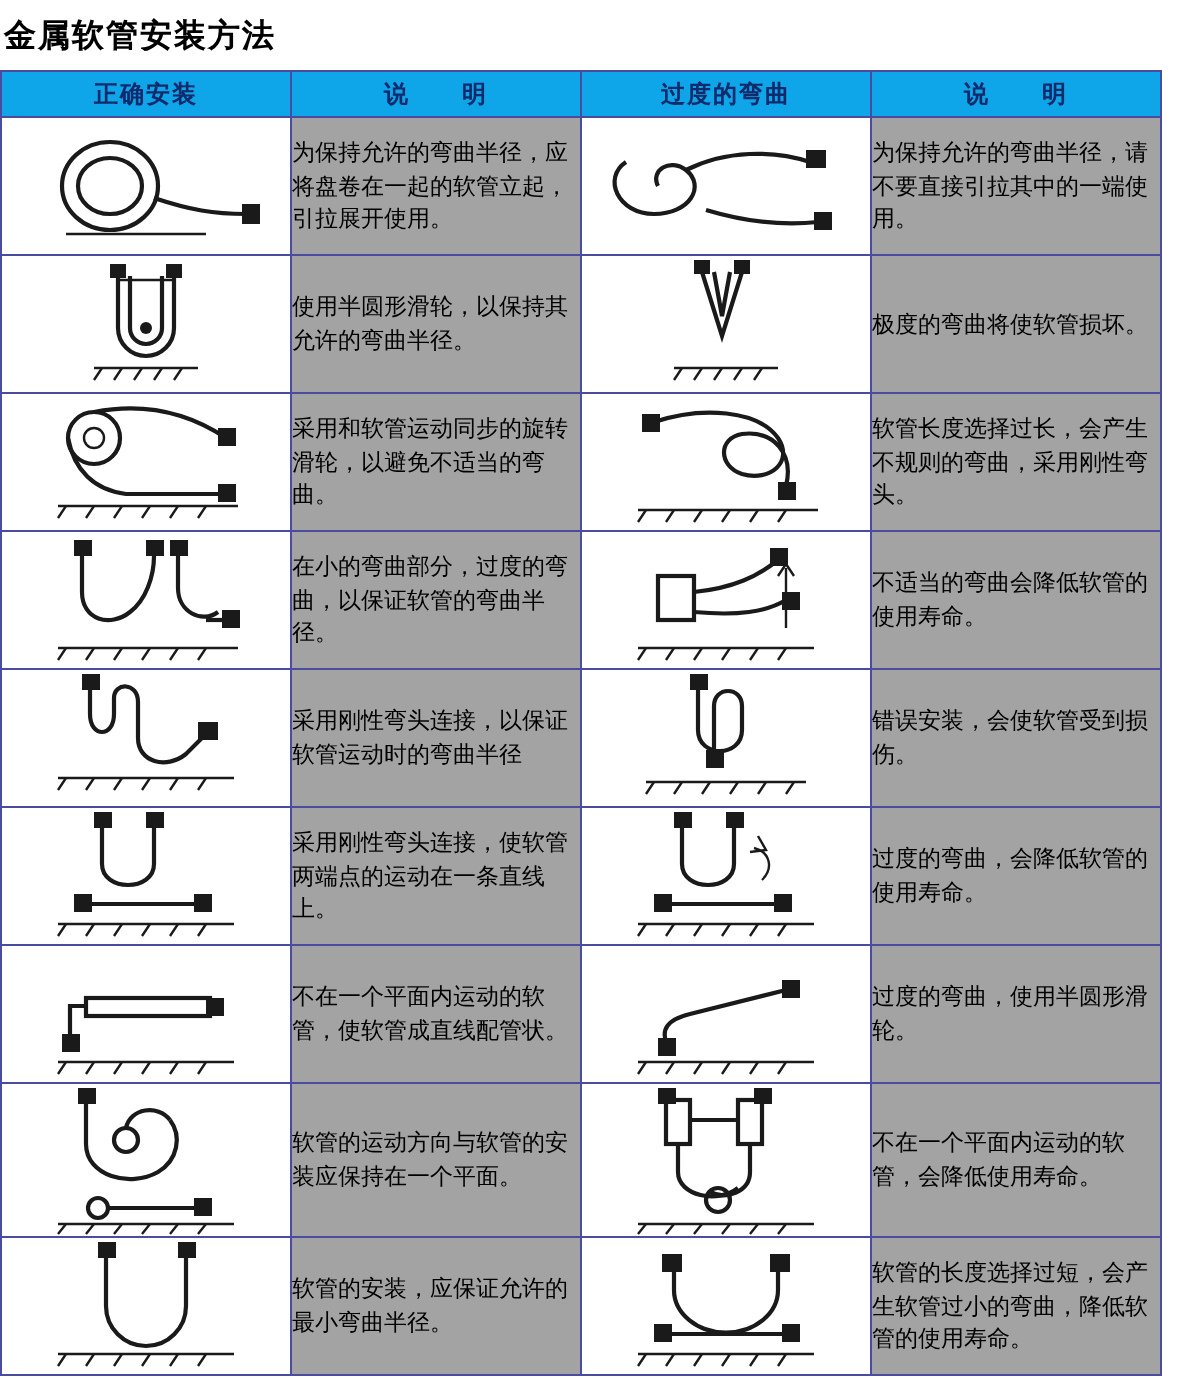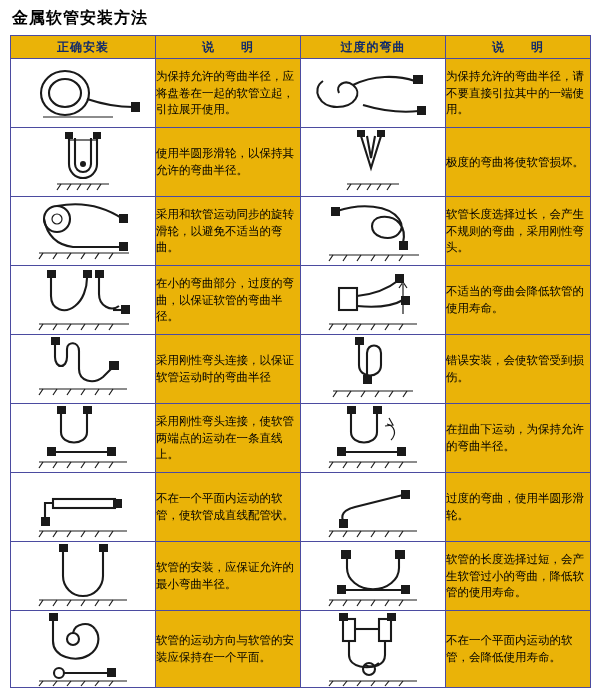--- a/index.html
+++ b/index.html
@@ -12,60 +12,60 @@
     height: 698px;
     font-family: "DejaVu Sans", "Liberation Sans", sans-serif;
     color: #000;
     overflow: hidden;
   }
   .page {
     width: 512px;
     height: 698px;
     position: relative;
     box-sizing: border-box;
-    padding: 6px 10px 0 10px;
+    padding: 6px 10px 0 0;
   }
   .page-title {
     font-size: 16px;
     font-weight: bold;
     letter-spacing: 1px;
     margin: 2px 0 6px 2px;
     color: #000;
   }
   table.hose-table {
     border-collapse: collapse;
     width: 580px;
     table-layout: fixed;
     border: 1px solid #3a3a8c;
   }
   table.hose-table td, table.hose-table th {
     border: 1px solid #4b4ba0;
     padding: 0;
     vertical-align: middle;
   }
   thead th {
-    background: #eab308;
+    background: #0ea5e9;
     color: #102a6b;
     font-size: 12px;
     font-weight: bold;
     height: 22px;
     text-align: center;
     letter-spacing: 1px;
   }
   col.c-img { width: 145px; }
   col.c-txt { width: 145px; }
 
   td.img-cell {
     background: #ffffff;
     height: 68px;
     text-align: center;
     position: relative;
   }
   td.txt-cell {
-    background: #eab308;
+    background: #a3a3a3;
     font-size: 11.5px;
     line-height: 1.45;
     color: #000;
     padding: 4px 7px;
     text-align: left;
     word-break: break-all;
   }
   .fig {
     display: block;
     margin: 0 auto;
@@ -250,21 +250,21 @@
             <rect x="70" y="2" width="9" height="8" class="fillblk"></rect>
             <path class="stroke" d="M40 48 L96 48"></path>
             <rect x="34" y="43" width="9" height="9" class="fillblk"></rect>
             <rect x="94" y="43" width="9" height="9" class="fillblk"></rect>
             <path class="stroke-t" d="M84 20 C92 22 94 30 88 36"></path>
             <path class="stroke-t" d="M86 14 L90 21 L82 22"></path>
             <path class="stroke-t" d="M26 58 L114 58"></path>
             <path class="stroke-t" d="M30 58 L26 64 M44 58 L40 64 M58 58 L54 64 M72 58 L68 64 M86 58 L82 64 M100 58 L96 64"></path>
           </svg>
         </td>
-        <td class="txt-cell">在扭曲下运动，为保持允许的弯曲半径。</td>
+        <td class="txt-cell">过度的弯曲，会降低软管的使用寿命。</td>
       </tr>
 
       <tr>
         <td class="img-cell">
           <svg class="fig" width="140" height="68" viewBox="0 0 140 68" aria-hidden="true">
             <rect x="40" y="26" width="62" height="9" class="stroke"></rect>
             <path class="stroke" d="M40 30 L32 30 L32 44"></path>
             <rect x="28" y="44" width="9" height="9" class="fillblk"></rect>
             <rect x="100" y="26" width="9" height="9" class="fillblk"></rect>
             <path class="stroke-t" d="M26 58 L114 58"></path>
@@ -275,46 +275,20 @@
         <td class="img-cell">
           <svg class="fig" width="140" height="68" viewBox="0 0 140 68" aria-hidden="true">
             <path class="stroke" d="M100 22 L52 34 C40 37 38 42 40 48"></path>
             <rect x="98" y="17" width="9" height="9" class="fillblk"></rect>
             <rect x="36" y="46" width="9" height="9" class="fillblk"></rect>
             <path class="stroke-t" d="M26 58 L114 58"></path>
             <path class="stroke-t" d="M30 58 L26 64 M44 58 L40 64 M58 58 L54 64 M72 58 L68 64 M86 58 L82 64 M100 58 L96 64"></path>
           </svg>
         </td>
         <td class="txt-cell">过度的弯曲，使用半圆形滑轮。</td>
-      </tr>
-
-      <tr>
-        <td class="img-cell">
-          <svg class="fig" width="140" height="68" viewBox="0 0 140 68" aria-hidden="true">
-            <path class="stroke" d="M50 8 L50 34 A20 20 0 0 0 90 34 L90 8"></path>
-            <rect x="46" y="2" width="9" height="8" class="fillblk"></rect>
-            <rect x="86" y="2" width="9" height="8" class="fillblk"></rect>
-            <path class="stroke-t" d="M26 58 L114 58"></path>
-            <path class="stroke-t" d="M30 58 L26 64 M44 58 L40 64 M58 58 L54 64 M72 58 L68 64 M86 58 L82 64 M100 58 L96 64"></path>
-          </svg>
-        </td>
-        <td class="txt-cell">软管的安装，应保证允许的最小弯曲半径。</td>
-        <td class="img-cell">
-          <svg class="fig" width="140" height="68" viewBox="0 0 140 68" aria-hidden="true">
-            <path class="stroke" d="M44 14 L44 26 A22 18 0 0 0 96 26 L96 14"></path>
-            <rect x="38" y="8" width="10" height="9" class="fillblk"></rect>
-            <rect x="92" y="8" width="10" height="9" class="fillblk"></rect>
-            <path class="stroke" d="M40 48 L100 48"></path>
-            <rect x="34" y="43" width="9" height="9" class="fillblk"></rect>
-            <rect x="98" y="43" width="9" height="9" class="fillblk"></rect>
-            <path class="stroke-t" d="M26 58 L114 58"></path>
-            <path class="stroke-t" d="M30 58 L26 64 M44 58 L40 64 M58 58 L54 64 M72 58 L68 64 M86 58 L82 64 M100 58 L96 64"></path>
-          </svg>
-        </td>
-        <td class="txt-cell">软管的长度选择过短，会产生软管过小的弯曲，降低软管的使用寿命。</td>
       </tr>
 
       <tr>
         <td class="img-cell">
           <svg class="fig" width="140" height="76" viewBox="0 0 140 76" aria-hidden="true">
             <path class="stroke" d="M40 6 L40 30 C40 46 62 52 76 44 C86 38 88 26 82 18"></path>
             <path class="stroke" d="M82 18 C76 10 62 12 60 22"></path>
             <rect x="36" y="2" width="9" height="8" class="fillblk"></rect>
             <circle cx="60" cy="28" r="6" class="stroke"></circle>
             <path class="stroke" d="M50 62 L96 62"></path>
@@ -335,15 +309,41 @@
             <circle cx="66" cy="58" r="6" class="stroke"></circle>
             <rect x="36" y="2" width="9" height="8" class="fillblk"></rect>
             <rect x="84" y="2" width="9" height="8" class="fillblk"></rect>
             <path class="stroke-t" d="M26 70 L114 70"></path>
             <path class="stroke-t" d="M30 70 L26 75 M44 70 L40 75 M58 70 L54 75 M72 70 L68 75 M86 70 L82 75 M100 70 L96 75"></path>
           </svg>
         </td>
         <td class="txt-cell">不在一个平面内运动的软管，会降低使用寿命。</td>
       </tr>
 
+      <tr>
+        <td class="img-cell">
+          <svg class="fig" width="140" height="68" viewBox="0 0 140 68" aria-hidden="true">
+            <path class="stroke" d="M50 8 L50 34 A20 20 0 0 0 90 34 L90 8"></path>
+            <rect x="46" y="2" width="9" height="8" class="fillblk"></rect>
+            <rect x="86" y="2" width="9" height="8" class="fillblk"></rect>
+            <path class="stroke-t" d="M26 58 L114 58"></path>
+            <path class="stroke-t" d="M30 58 L26 64 M44 58 L40 64 M58 58 L54 64 M72 58 L68 64 M86 58 L82 64 M100 58 L96 64"></path>
+          </svg>
+        </td>
+        <td class="txt-cell">软管的安装，应保证允许的最小弯曲半径。</td>
+        <td class="img-cell">
+          <svg class="fig" width="140" height="68" viewBox="0 0 140 68" aria-hidden="true">
+            <path class="stroke" d="M44 14 L44 26 A22 18 0 0 0 96 26 L96 14"></path>
+            <rect x="38" y="8" width="10" height="9" class="fillblk"></rect>
+            <rect x="92" y="8" width="10" height="9" class="fillblk"></rect>
+            <path class="stroke" d="M40 48 L100 48"></path>
+            <rect x="34" y="43" width="9" height="9" class="fillblk"></rect>
+            <rect x="98" y="43" width="9" height="9" class="fillblk"></rect>
+            <path class="stroke-t" d="M26 58 L114 58"></path>
+            <path class="stroke-t" d="M30 58 L26 64 M44 58 L40 64 M58 58 L54 64 M72 58 L68 64 M86 58 L82 64 M100 58 L96 64"></path>
+          </svg>
+        </td>
+        <td class="txt-cell">软管的长度选择过短，会产生软管过小的弯曲，降低软管的使用寿命。</td>
+      </tr>
+
     </tbody>
   </table>
 </div>
 
 </body></html>

